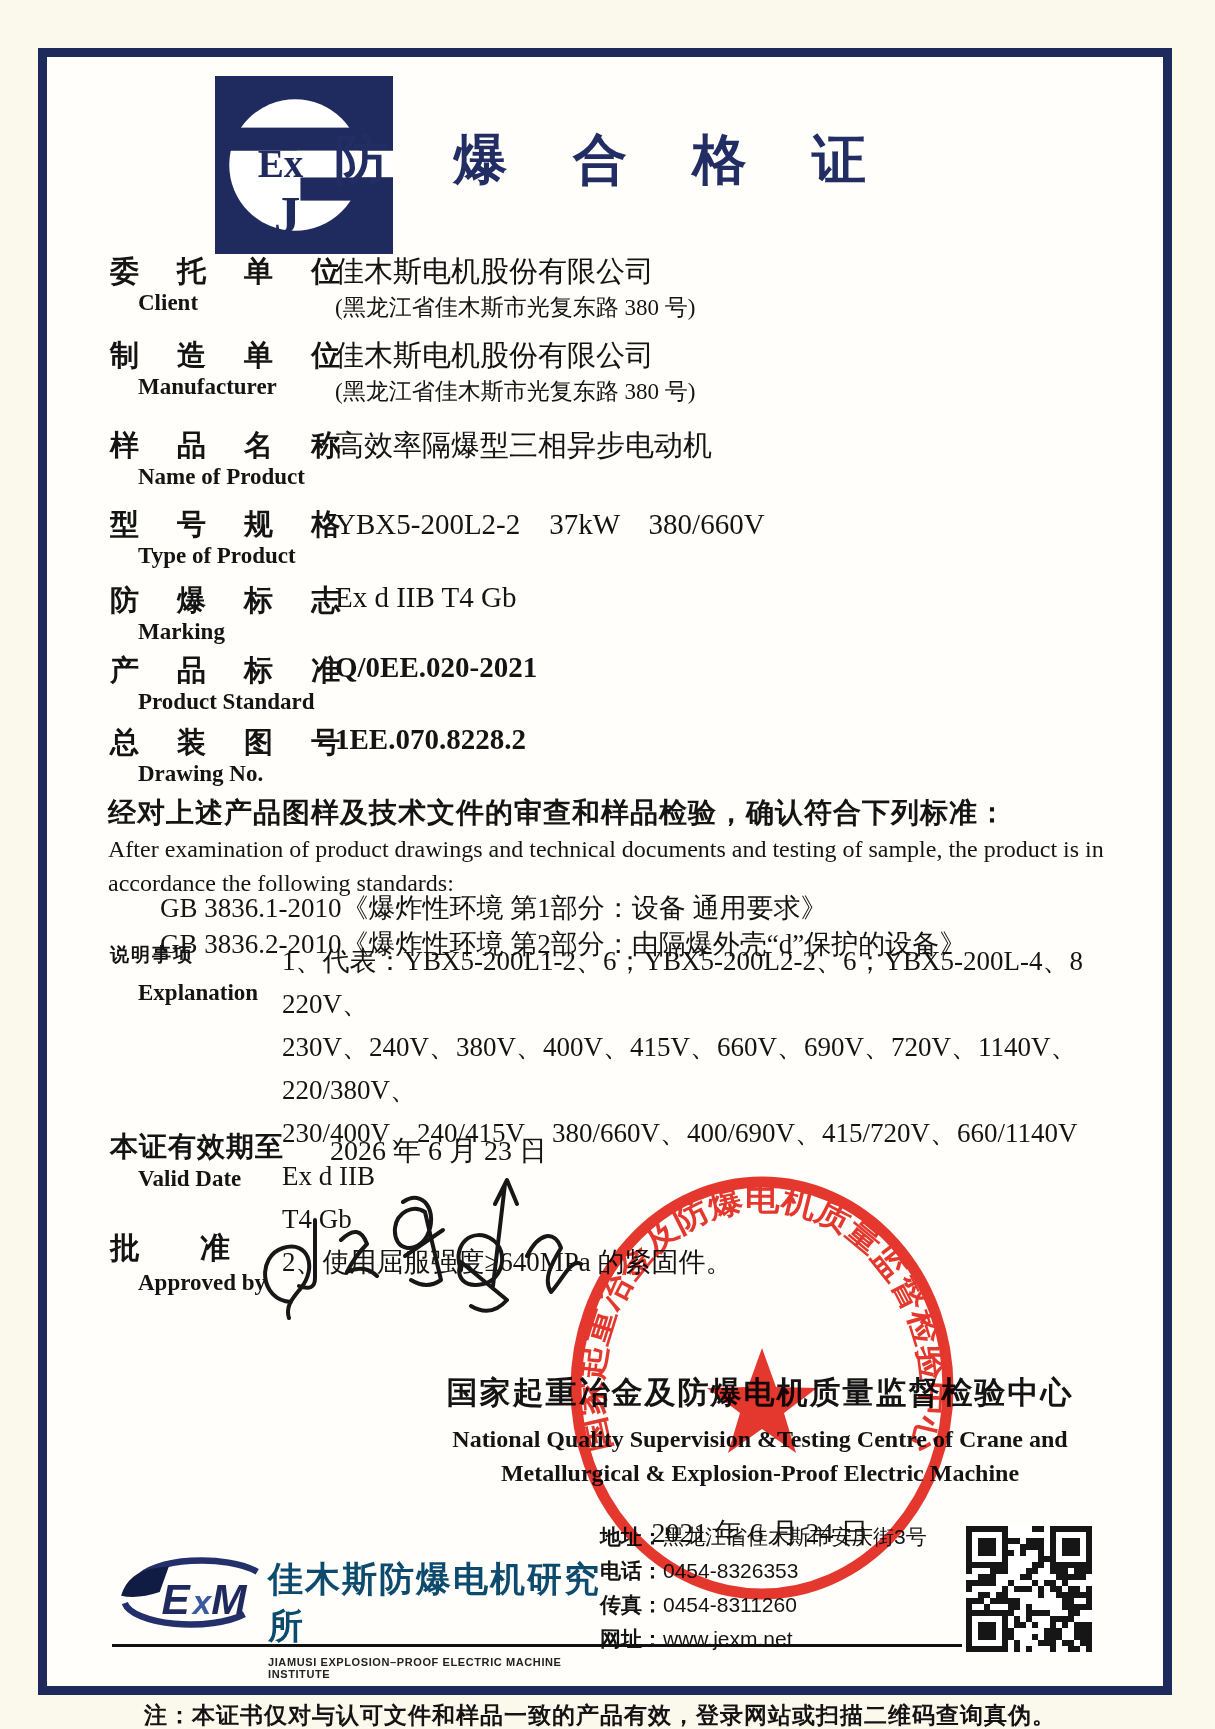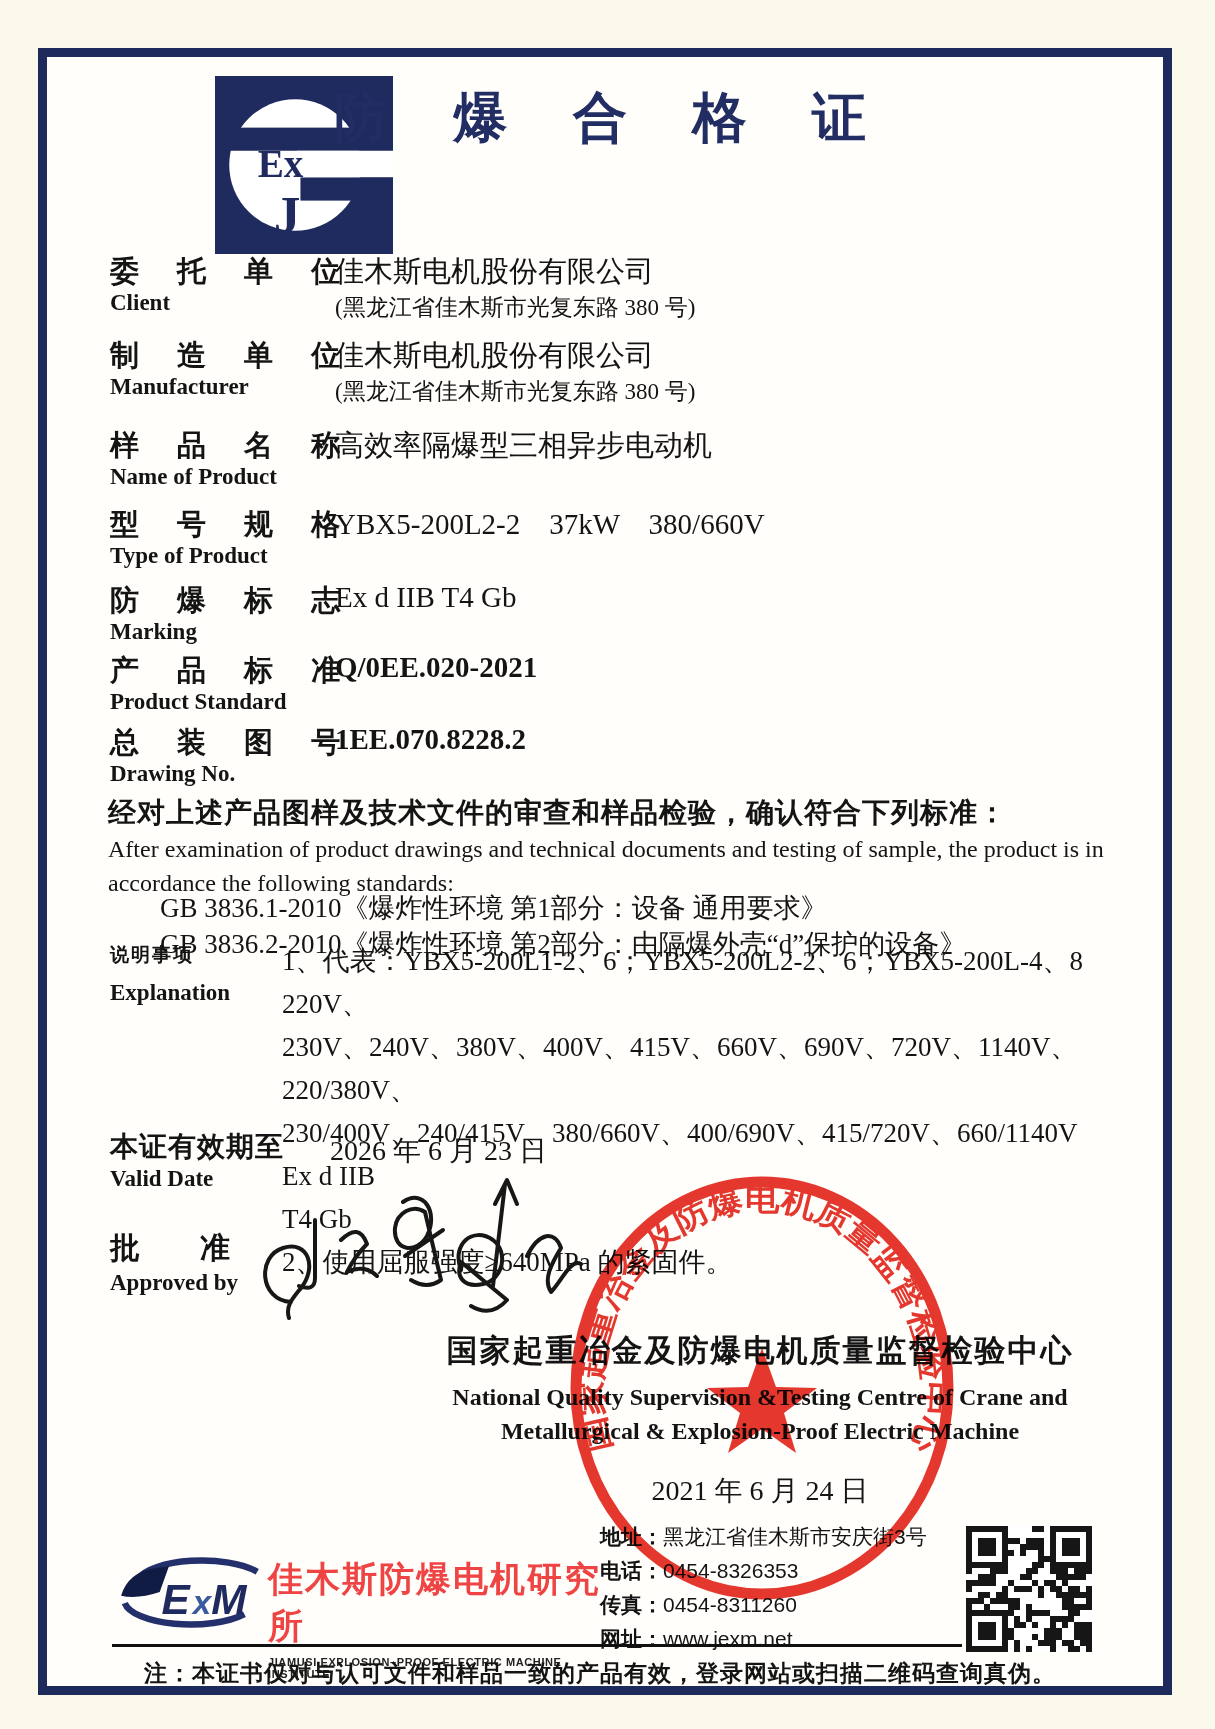--- a/index.html
+++ b/index.html
@@ -18,36 +18,36 @@
     border:9px solid #1e2a5c;background:#fffefb;box-sizing:border-box;z-index:1;
   }
   .z{z-index:3;}
   .hei{font-family:"Liberation Sans","DejaVu Sans",sans-serif;}
   .serif{font-family:"Liberation Serif","DejaVu Serif",serif;}
   .navy{color:#212d63;}
   .title-cn{font-size:54px;font-weight:bold;letter-spacing:26px;text-indent:26px;}
   .title-en{font-size:28px;font-weight:bold;letter-spacing:1px;word-spacing:9px;}
   .certno{font-size:28px;}
   .flabel{font-size:29px;font-weight:bold;letter-spacing:15px;white-space:nowrap;}
-  .flabel-en{font-size:23px;font-weight:600;}
+  .flabel-en{font-size:23px;font-weight:600;margin-left:28px;}
   .fvalue{font-size:29px;font-weight:normal;white-space:nowrap;}
   .fnote{font-size:23px;white-space:nowrap;}
   .stmt-cn{font-size:28px;font-weight:bold;letter-spacing:1px;white-space:nowrap;}
   .stmt-en{font-size:24px;line-height:34px;width:1010px;}
   .std{font-size:27px;white-space:nowrap;}
   .expl{font-size:27px;line-height:43px;width:840px;}
   .bigdate{font-size:28px;}
   .issuer-cn{font-size:31px;font-weight:bold;letter-spacing:2px;}
   .issuer-en{font-size:24px;font-weight:600;line-height:34px;}
-  .inst-cn{font-size:35px;font-weight:bold;letter-spacing:2px;color:#ef4444;}
+  .inst-cn{font-size:35px;font-weight:bold;letter-spacing:2px;color:#0c4a6e;}
   .inst-en{font-size:11px;font-weight:600;letter-spacing:0.6px;color:#222;}
   .contact{font-size:21px;line-height:34px;}
   .contact b{font-weight:bold;}
   .note{font-size:23px;font-weight:bold;letter-spacing:1px;}
-  .center{text-align:center;}
+  .center{text-align:center;margin-top:42px;}
   .stamp{mix-blend-mode:multiply;opacity:0.92;}
   .hr-black{background:#111;height:3px;}
 </style>
 </head>
 <body>
 
 <div class="sheet">
   <div class="frame"></div>
 
   <div class="abs z" style="left:215px;top:76px;width:178px;height:178px;">

